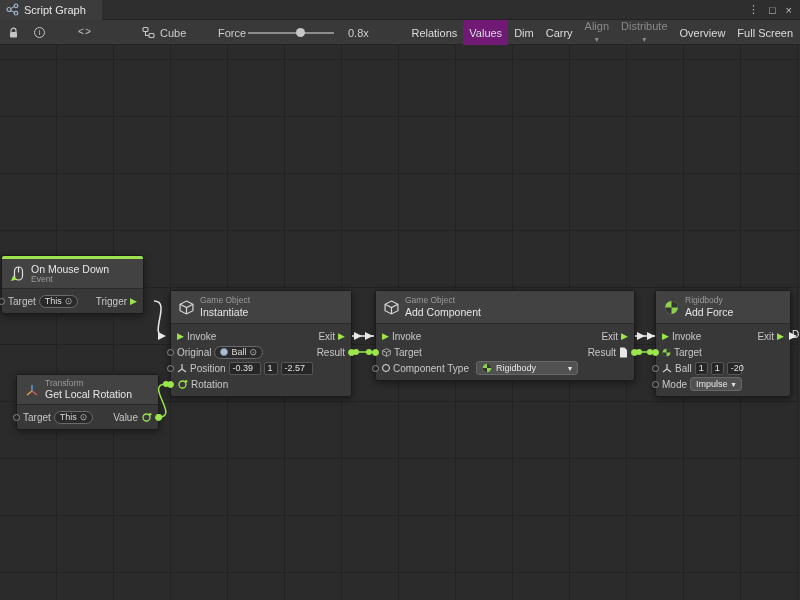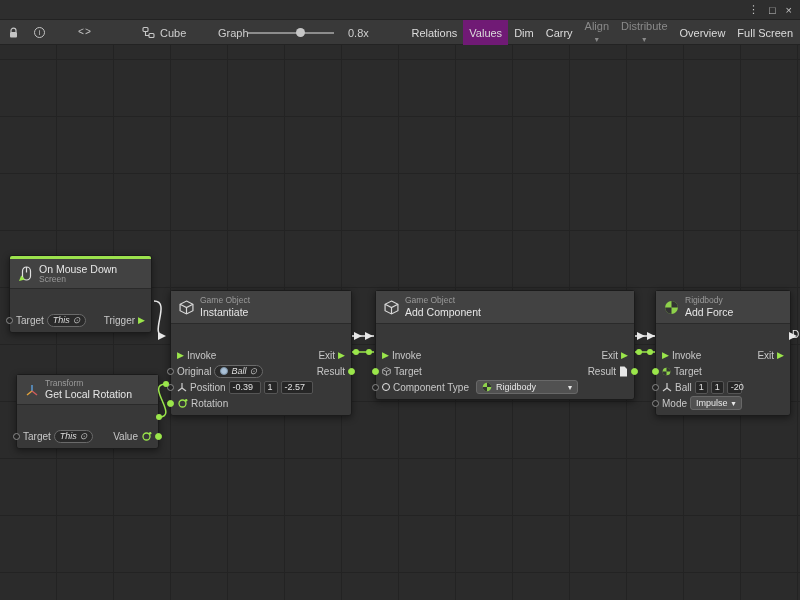--- a/index.html
+++ b/index.html
@@ -42,47 +42,58 @@
   .node { position:absolute; background:#383838; border:1px solid #1b1b1b; border-radius:3px;
     box-shadow:0 2px 7px rgba(0,0,0,.45); z-index:2; color:#c8c8c8; }
   .stripe { height:3px; background:#9ce24d; border-radius:2px 2px 0 0; }
   .nhead { background:#424242; border-bottom:1px solid #2a2a2a; display:flex; align-items:center;
     gap:6px; padding:0 8px; }
   .nhead.sm { height:30px; }
   .nhead.lg { height:33px; }
   .tblock { display:flex; flex-direction:column; line-height:1.15; }
   .ncat { font-size:8.5px; color:#9a9a9a; }
   .ntitle { font-size:10.5px; color:#e6e6e6; }
-  .nbody { padding:4px 0;margin-top:19px; }
+  .nbody { padding:4px 0; }
   .row { position:relative; display:flex; align-items:center; gap:3px; padding:0 6px; height:16px; }
   .plabel { font-size:10px; color:#c8c8c8; white-space:nowrap; }
   .grow { flex:1; }
   .farrow { color:#9be64b; font-size:9px; line-height:1; }
   .pin { position:absolute; top:50%; margin-top:-3.5px; width:7px; height:7px; border-radius:50%;
     background:#242424; border:1px solid #8a8a8a; }
   .pin.l { left:-4px; } .pin.r { right:-4px; }
   .pin.on { background:#9be64b; border-color:#9be64b; }
   .pill { display:inline-flex; align-items:center; gap:3px; height:13px; padding:0 5px;
-    background:#2a2a2a; border:1px solid #6a6a6a; border-radius:8px; font-size:9px; color:#ddd;font-style:italic; }
+    background:#2a2a2a; border:1px solid #6a6a6a; border-radius:8px; font-size:9px; color:#ddd; }
   .picker { font-size:9px; color:#bbb; }
   .field { display:inline-flex; align-items:center; height:13px; padding:0 3px;
     background:#262626; border:1px solid #555; border-radius:2px; font-size:9px; color:#e2e2e2; }
   .dropdown { display:inline-flex; align-items:center; gap:4px; height:14px; padding:0 5px;
     background:#515151; border:1px solid #686868; border-radius:3px; font-size:9px; color:#e8e8e8; }
   .ball-dot { width:8px; height:8px; border-radius:50%; background:#a9c0d6; border:1px solid #7d93a8; }
   .ring { width:8px; height:8px; border:1.5px solid #e8e8e8; border-radius:50%; }
   .nicon, .ticon { display:inline-flex; align-items:center; justify-content:center; }
 
   .wires { position:absolute; top:0; left:0; width:800px; height:600px; z-index:3; pointer-events:none; }
   .frag { position:absolute; color:#e8e8e8; font-size:10px; z-index:3; }
 </style>
 </head>
 <body>
 
 <div class="titlebar">
+  <div class="tab">
+    <span class="nicon">
+      <svg width="13" height="13" viewBox="0 0 13 13">
+          <circle cx="3" cy="6.5" r="2" fill="none" stroke="#9fb7cf" stroke-width="1.2"></circle>
+          <circle cx="10" cy="2.8" r="1.8" fill="none" stroke="#9fb7cf" stroke-width="1.2"></circle>
+          <circle cx="10" cy="10.2" r="1.8" fill="none" stroke="#9fb7cf" stroke-width="1.2"></circle>
+          <path d="M4.7,5.6 L8.4,3.4 M4.7,7.4 L8.4,9.6" stroke="#9fb7cf" stroke-width="1.1" fill="none"></path>
+        </svg>
+    </span>
+    <span>Script Graph</span>
+  </div>
   <div class="win-controls">
     <span>⋮</span>
     <span>□</span>
     <span>×</span>
   </div>
 </div>
 
 <div class="toolbar">
   <div class="tb-item" style="left:8px">
     <svg width="11" height="12" viewBox="0 0 11 12">
@@ -102,21 +113,21 @@
     <span class="nicon">
       <svg width="13" height="13" viewBox="0 0 13 13">
           <rect x="1" y="1.5" width="5" height="4" rx="1" fill="none" stroke="#c8c8c8" stroke-width="1.1"></rect>
           <rect x="7" y="7.5" width="5" height="4" rx="1" fill="none" stroke="#c8c8c8" stroke-width="1.1"></rect>
           <path d="M3.5,5.5 V9.5 H7" fill="none" stroke="#c8c8c8" stroke-width="1.1"></path>
         </svg>
     </span>
     <span>Cube</span>
   </div>
   <div class="tb-item" style="left:218px">
-    <span>Graph</span>
+    <span>Force</span>
   </div>
   <div class="z-track"></div>
   <div class="z-handle"></div>
   <div class="tb-item" style="left:348px">
     <span>0.8x</span>
   </div>
   <div class="tb-buttons">
     <div class="tb-btn">
         <span>Relations</span>
       </div>
@@ -170,33 +181,33 @@
   <path d="M352,352 L374,352" fill="none" stroke="#9be64b" stroke-width="1.5"></path>
   <circle cx="356" cy="352" r="3" fill="#9be64b"></circle>
   <circle cx="369" cy="352" r="3" fill="#9be64b"></circle>
 
   <path d="M635,352 L655,352" fill="none" stroke="#9be64b" stroke-width="1.5"></path>
   <circle cx="639" cy="352" r="3" fill="#9be64b"></circle>
   <circle cx="650" cy="352" r="3" fill="#9be64b"></circle>
 </svg>
 <span class="frag" style="left:792px;top:329px">D</span>
 
-<div class="node" style="left:9px;top:255px;width:143px">
+<div class="node" style="left:1px;top:255px;width:143px">
   <div class="stripe"></div>
   <div class="nhead sm">
     <span class="nicon">
       <svg width="15" height="16" viewBox="0 0 15 16">
           <rect x="4.5" y="1" width="8" height="13" rx="4" fill="none" stroke="#e0e0e0" stroke-width="1.2"></rect>
           <line x1="8.5" y1="1" x2="8.5" y2="6.5" stroke="#e0e0e0" stroke-width="1.2"></line>
           <polygon points="1,15 7,13.5 3.2,9.5" fill="#9be64b"></polygon>
         </svg>
     </span>
     <span class="tblock">
       <span class="ntitle">On Mouse Down</span>
-      <span class="ncat">Screen</span>
+      <span class="ncat">Event</span>
     </span>
   </div>
   <div class="nbody">
     <div class="row">
       <span class="pin l"></span>
       <span class="plabel">Target</span>
       <span class="pill">
         <span>This</span>
         <span class="picker">⊙</span>
       </span>

